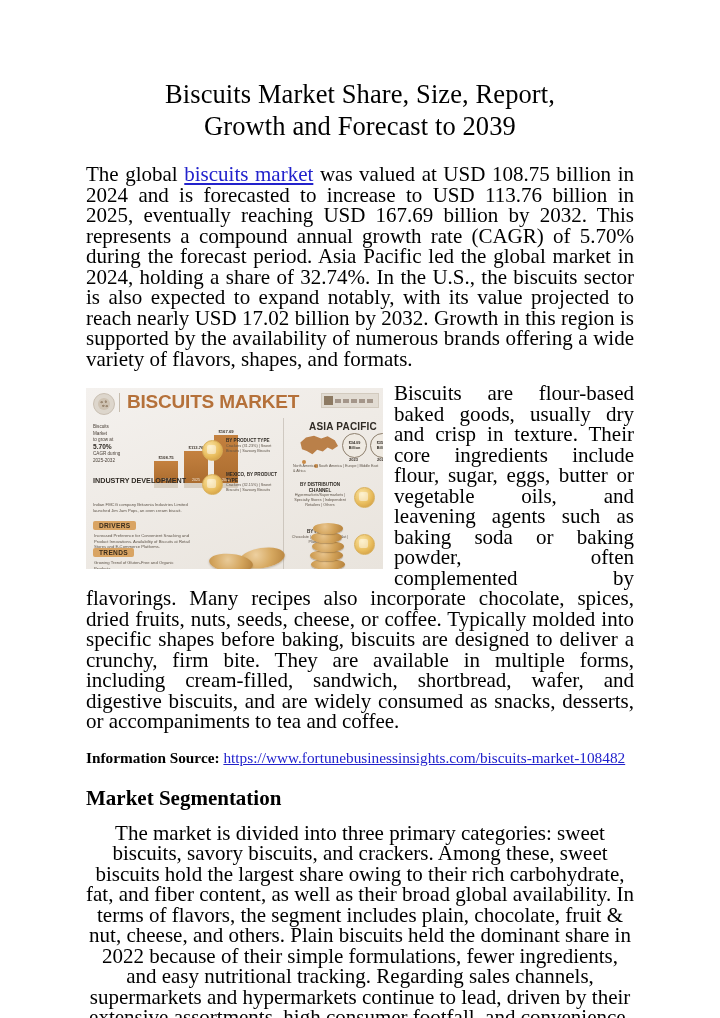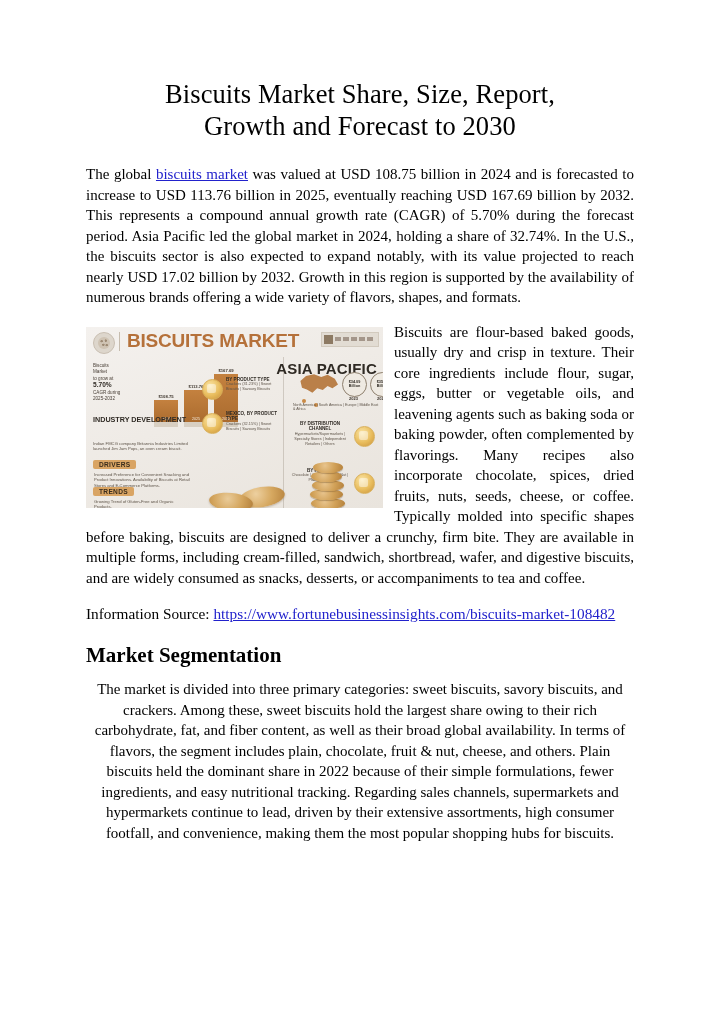--- a/index.html
+++ b/index.html
@@ -25,21 +25,21 @@
   .doc-title {
     text-align: center;
     font-size: 26.5px;
     line-height: 32px;
     font-weight: normal;
     margin: 0 0 22px 0;
     padding: 0 14px;
     letter-spacing: 0.1px;
   }
   p.body-text {
-    font-size: 15px;
+    font-size: 21px;
     line-height: 20.5px;
     text-align: justify;
     margin: 0 0 14px 0;
     text-justify: inter-word;
   }
   p.body-text.flow {
     margin-bottom: 0;
   }
   p.left-align {
     text-align: center;
@@ -48,21 +48,21 @@
     color: #2222cc;
     text-decoration: underline;
   }
   .source-line {
     font-size: 15.3px;
     line-height: 20.5px;
     margin: 16px 0 0 0;
     text-align: left;
   }
   .source-label {
-    font-weight: normal;
+    font-weight: bold;
   }
   .section-heading {
     font-size: 21px;
     line-height: 20.5px;
     font-weight: bold;
     margin: 20px 0 14px 0;
   }
   
   .infographic {
     float: left;
@@ -238,21 +238,21 @@
     content: "";
     position: absolute;
     left: 4px; top: 4px;
     width: 9px; height: 9px;
     border-radius: 2px;
     background: rgba(255,255,255,0.45);
   }
   .ap-title {
     position: absolute;
     right: 6px; top: 33px;
-    font-size: 15px;
+    font-size: 10px;
     font-weight: bold;
     color: #2f2a24;
     letter-spacing: 0.2px;
   }
   .ap-map {
     position: absolute;
     left: 212px; top: 45px;
     width: 40px; height: 28px;
     background: #b5763c;
     clip-path: polygon(6% 34%, 20% 16%, 40% 10%, 58% 20%, 74% 12%, 92% 26%, 100% 46%,
@@ -340,21 +340,21 @@
   }
   .clearfix::after { content: ""; display: block; clear: both; }
 </style>
 </head>
 <body>
 
 <div class="page">
 
   <h1 class="doc-title">
     <span>Biscuits Market Share, Size, Report,</span><br>
-    <span>Growth and Forecast to 2030</span>
+    <span>Growth and Forecast to 2039</span>
   </h1>
 
   <p class="body-text"><span>The global </span><a class="inline-link" href="#">biscuits market</a><span> was valued at USD 108.75 billion in 2024 and is forecasted to increase to USD 113.76 billion in 2025, eventually reaching USD 167.69 billion by 2032. This represents a compound annual growth rate (CAGR) of 5.70% during the forecast period. Asia Pacific led the global market in 2024, holding a share of 32.74%. In the U.S., the biscuits sector is also expected to expand notably, with its value projected to reach nearly USD 17.02 billion by 2032. Growth in this region is supported by the availability of numerous brands offering a wide variety of flavors, shapes, and formats.</span></p>
 
   <div class="clearfix">
 
     <div class="infographic">
 
       <div class="ig-topbar">
         <div class="ig-logo-circle"></div>

